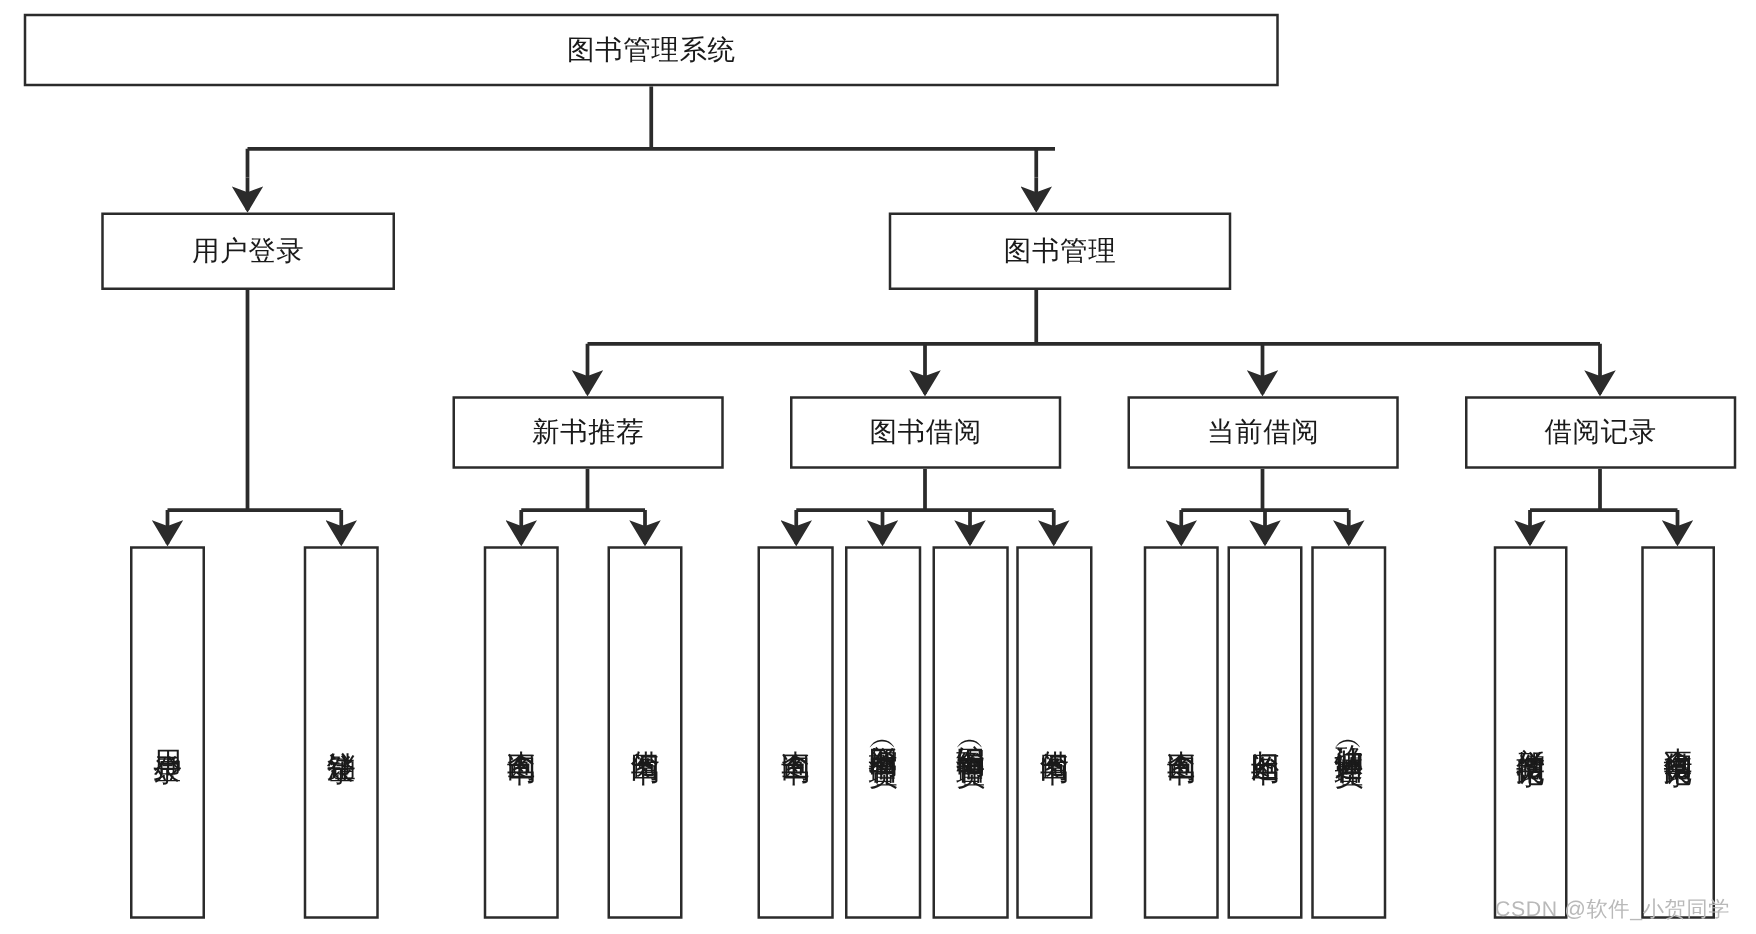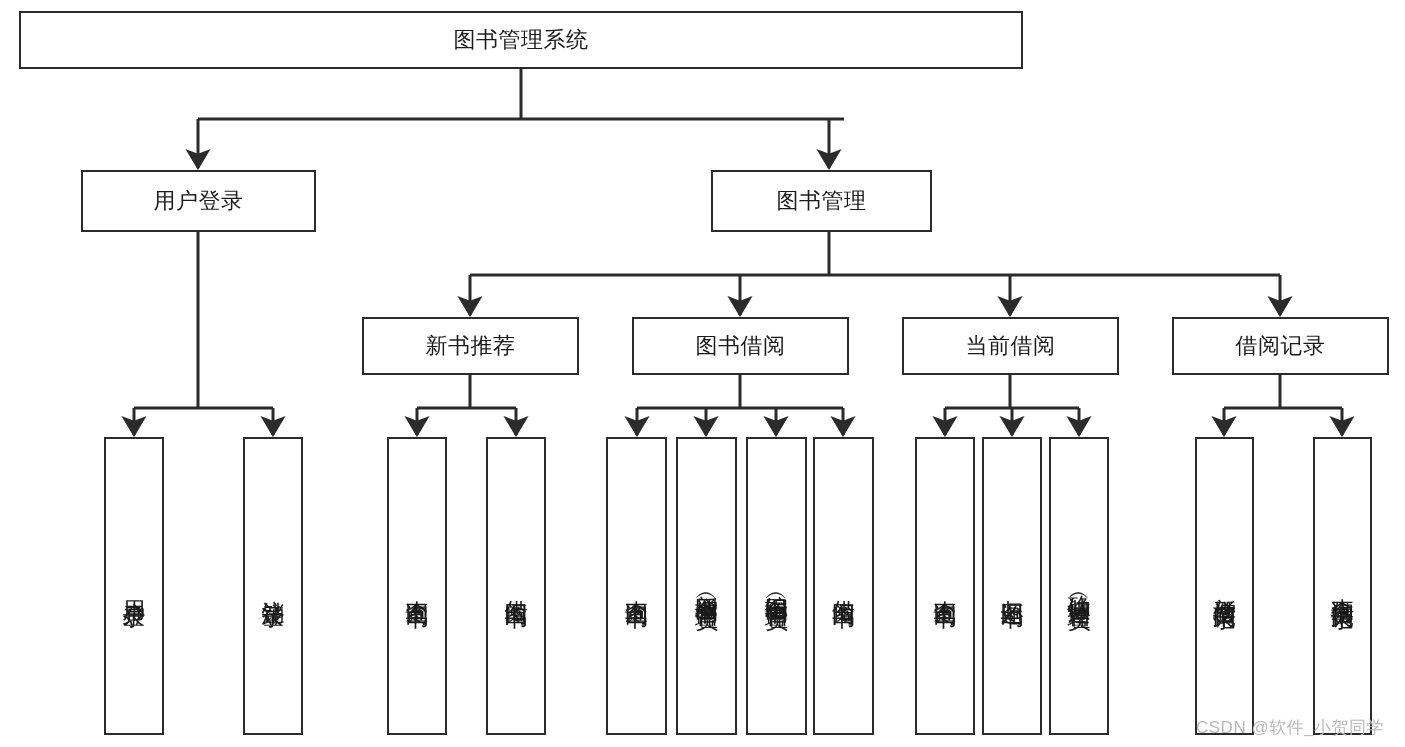--- a/index.html
+++ b/index.html
@@ -122,21 +122,21 @@
     </g>
   </svg>
 
   <div class="node horiz" style="left:19px; top:11px; width:1004px; height:58px;">
     <span class="label">图书管理系统</span>
   </div>
 
   <div class="node horiz" style="left:81px; top:170px; width:235px; height:62px;">
     <span class="label">用户登录</span>
   </div>
-  <div class="node horiz" style="left:711px; top:170px; width:221px; height:62px;">
+  <div class="node horiz" style="left:711px; top:170px; width:274px; height:62px;">
     <span class="label">图书管理</span>
   </div>
 
   <div class="node horiz" style="left:362px; top:317px; width:217px; height:58px;">
     <span class="label">新书推荐</span>
   </div>
   <div class="node horiz" style="left:902px; top:317px; width:217px; height:58px;">
     <span class="label">当前借阅</span>
   </div>
   <div class="node horiz" style="left:632px; top:317px; width:217px; height:58px;">

